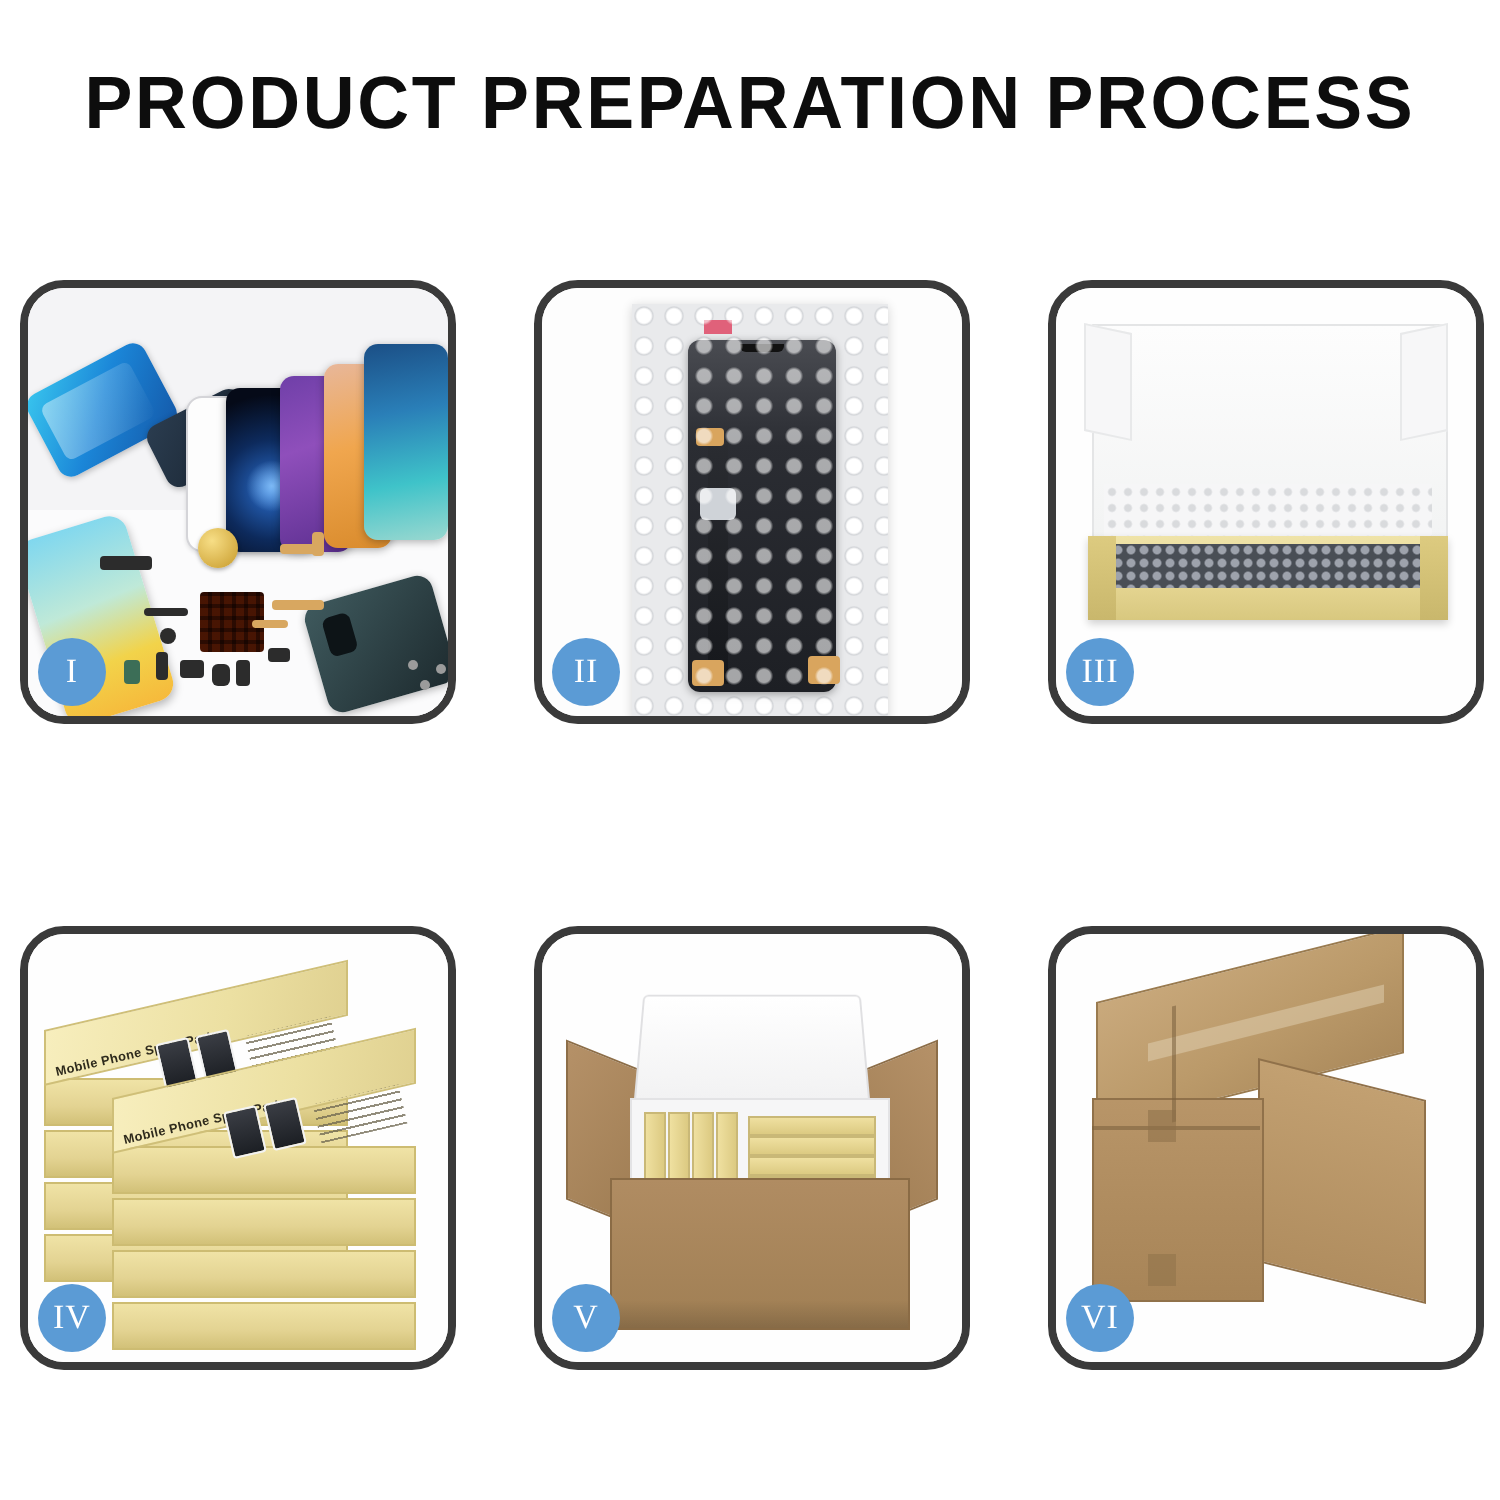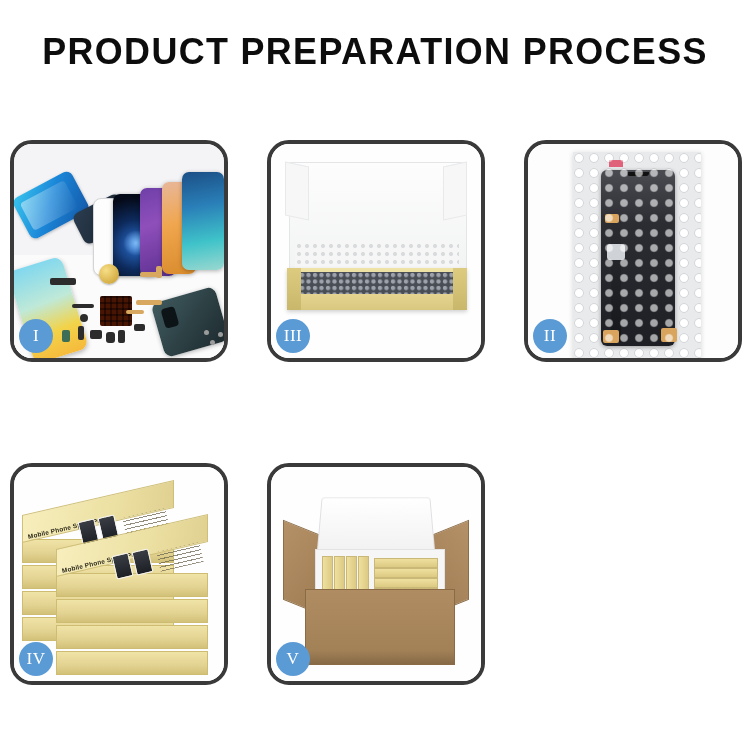--- a/index.html
+++ b/index.html
@@ -275,51 +275,51 @@
       <div class="flex-c" style="left:112px;top:166px;width:18px;height:4px;"></div>
       <div class="dot" style="left:196px;top:196px;width:5px;height:5px;border-radius:50%;background:#9b9b9b;"></div>
       <div class="dot" style="left:204px;top:188px;width:5px;height:5px;border-radius:50%;background:#9b9b9b;"></div>
       <div class="dot" style="left:190px;top:186px;width:5px;height:5px;border-radius:50%;background:#9b9b9b;"></div>
     </div>
     <div class="badge">I</div>
   </div>
 
   <div class="panel">
     <div class="panel-scene">
-      <div class="p3-bg"></div>
-      <div class="p3-lid"></div>
-      <div class="p3-lid-flapL"></div>
-      <div class="p3-lid-flapR"></div>
-      <div class="p3-foam"></div>
-      <div class="p3-tray">
-        <div class="p3-inner"></div>
-        <div class="p3-trayendL"></div>
-        <div class="p3-trayendR"></div>
-      </div>
-    </div>
-    <div class="badge">III</div>
-  </div>
-
-  <div class="panel">
-    <div class="panel-scene">
       <div class="p2-bg"></div>
       <div class="bubblewrap">
         <div class="lcd">
           <div class="lcd-notch"></div>
         </div>
         <div class="ribbon"></div>
         <div class="ic-chip"></div>
         <div class="tape" style="left:32px;top:62px;width:14px;height:9px;"></div>
         <div class="tape" style="left:30px;top:178px;width:16px;height:13px;"></div>
         <div class="tape" style="left:88px;top:176px;width:16px;height:14px;"></div>
         <div class="redtab"></div>
         <div class="bubble-overlay"></div>
       </div>
     </div>
     <div class="badge">II</div>
+  </div>
+
+  <div class="panel">
+    <div class="panel-scene">
+      <div class="p3-bg"></div>
+      <div class="p3-lid"></div>
+      <div class="p3-lid-flapL"></div>
+      <div class="p3-lid-flapR"></div>
+      <div class="p3-foam"></div>
+      <div class="p3-tray">
+        <div class="p3-inner"></div>
+        <div class="p3-trayendL"></div>
+        <div class="p3-trayendR"></div>
+      </div>
+    </div>
+    <div class="badge">III</div>
   </div>
 
   <div class="panel">
     <div class="panel-scene">
       <div class="p4-bg"></div>
       <div class="stack">
 
         <div class="sbox" style="left:2px;top:58px;"></div>
         <div class="sbox" style="left:2px;top:84px;"></div>
         <div class="sbox" style="left:2px;top:110px;"></div>
@@ -364,14 +364,28 @@
         <div class="ybar-h" style="left:58px;top:8px;"></div>
         <div class="ybar-h" style="left:58px;top:18px;"></div>
         <div class="ybar-h" style="left:58px;top:28px;"></div>
         <div class="ybar-h" style="left:58px;top:38px;"></div>
       </div>
       <div class="ct-body"></div>
     </div>
     <div class="badge">V</div>
   </div>
 
+  <div class="panel">
+    <div class="panel-scene">
+      <div class="p6-bg"></div>
+      <div class="bx-topq"></div>
+      <div class="bx-side"></div>
+      <div class="bx-front"></div>
+      <div class="tapestrip" style="left:46px;top:40px;width:118px;height:9px;transform:skewY(-14deg);"></div>
+      <div class="seam" style="left:58px;top:36px;width:2px;height:58px;transform:skewY(-14deg);"></div>
+      <div class="seam" style="left:18px;top:96px;width:84px;height:2px;"></div>
+      <div class="seam" style="left:46px;top:88px;width:14px;height:16px;background:rgba(140,112,72,.55);"></div>
+      <div class="seam" style="left:46px;top:160px;width:14px;height:16px;background:rgba(140,112,72,.5);"></div>
+    </div>
+    <div class="badge">VI</div>
+  </div>
 
 </div>
 
 </body></html>

